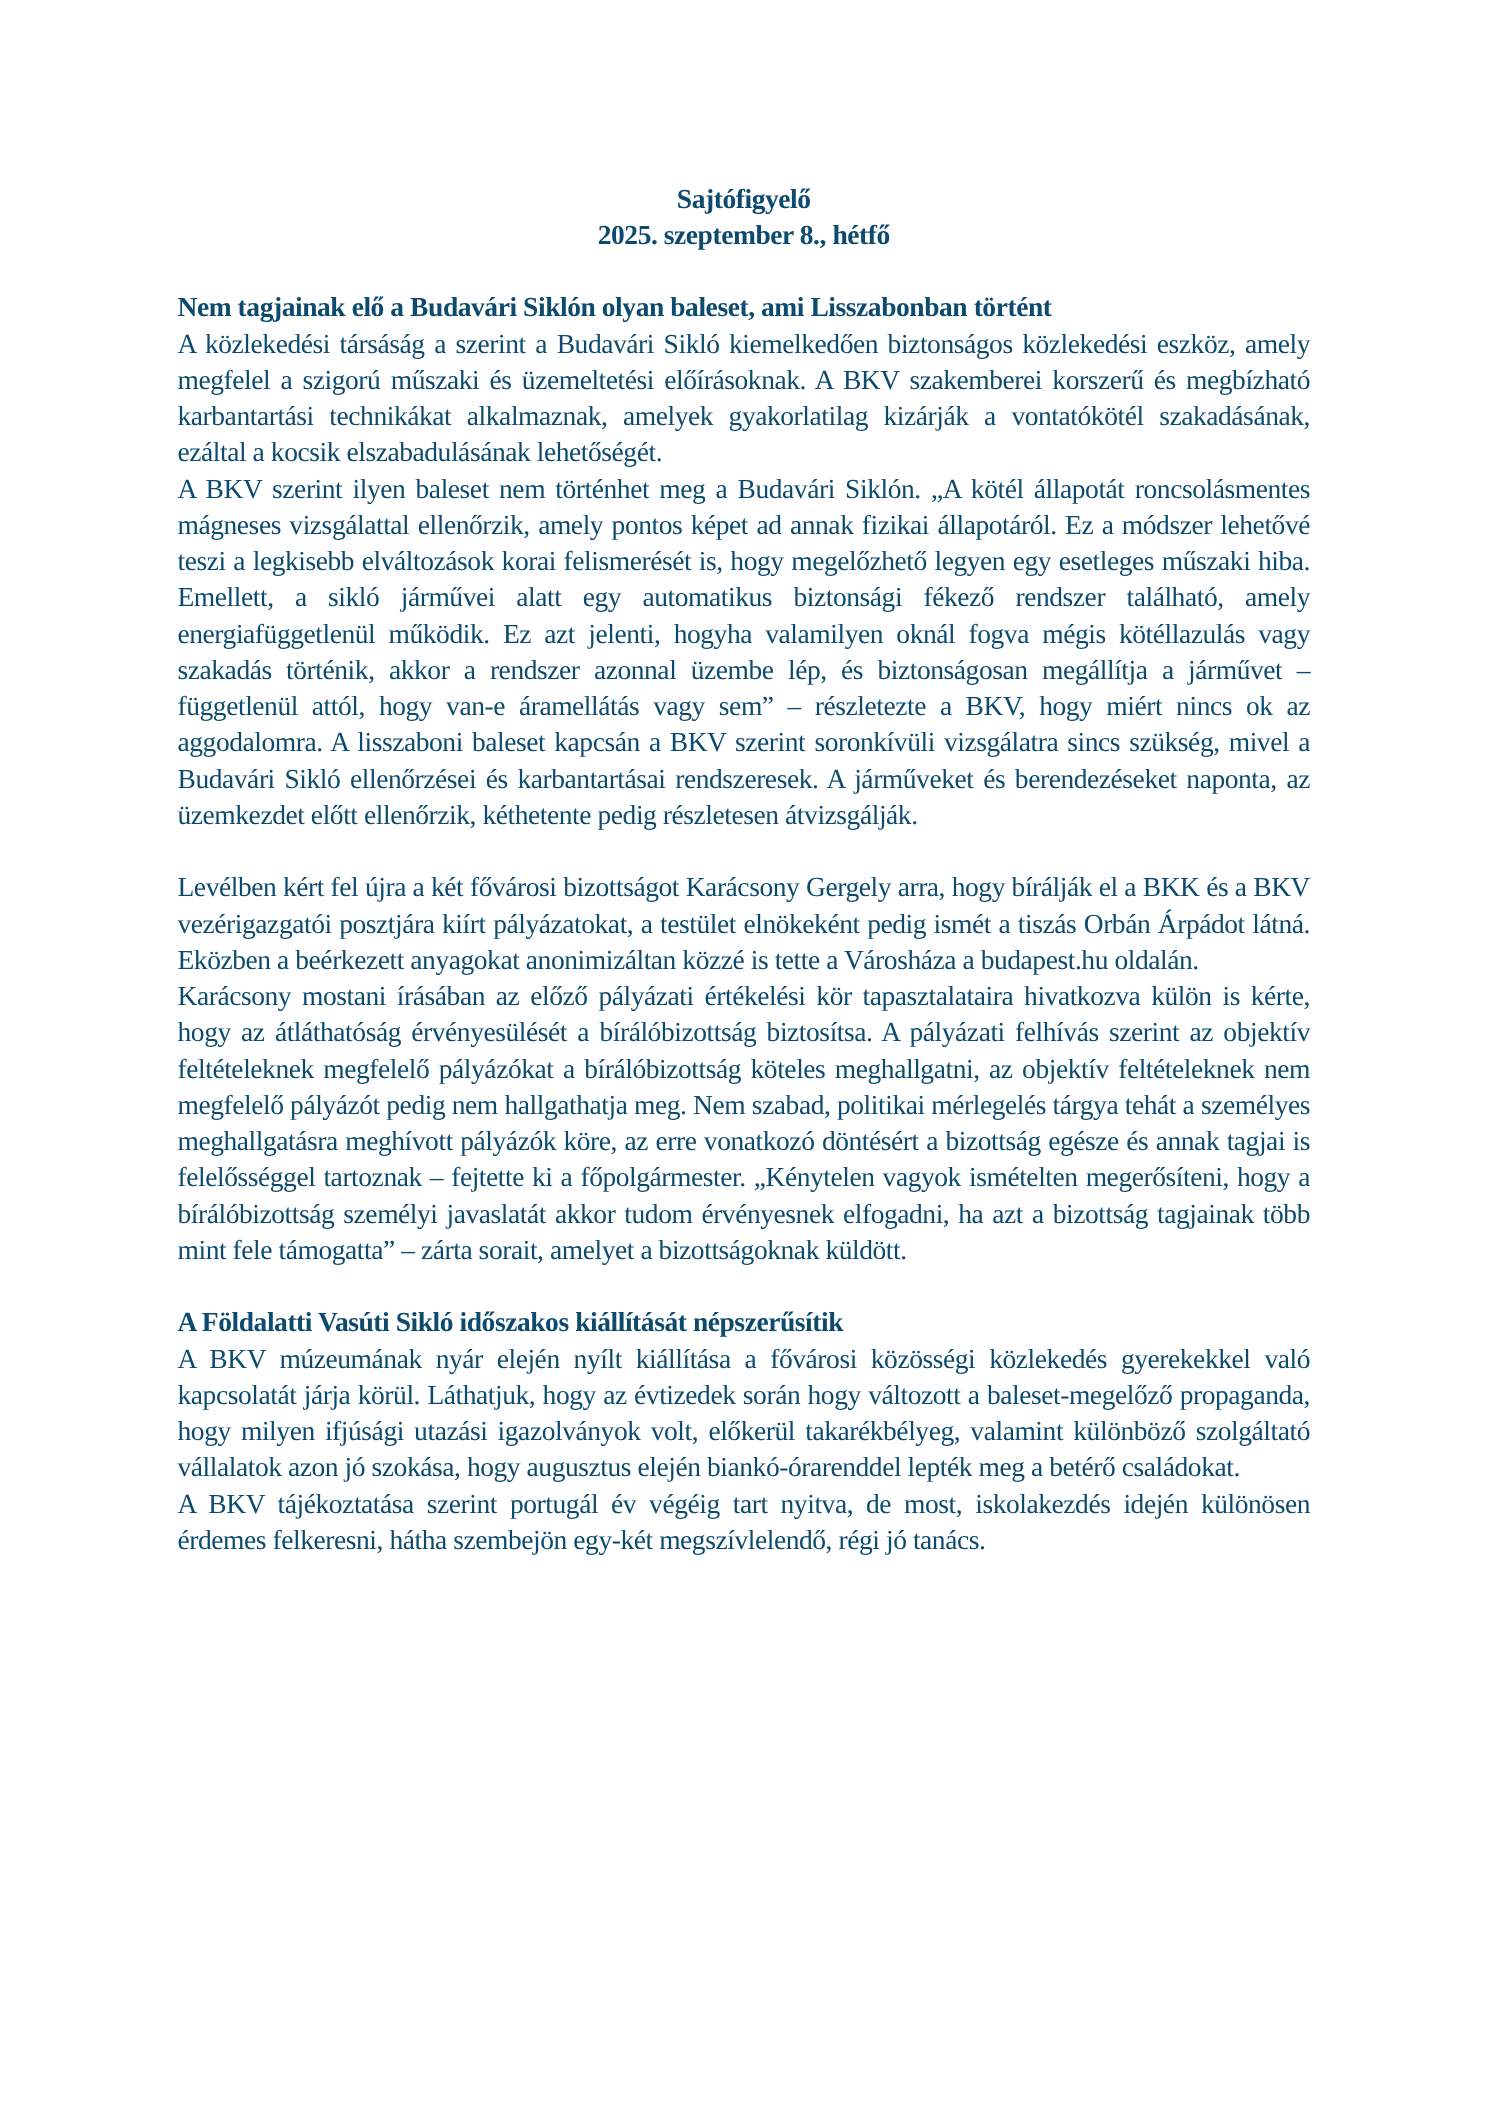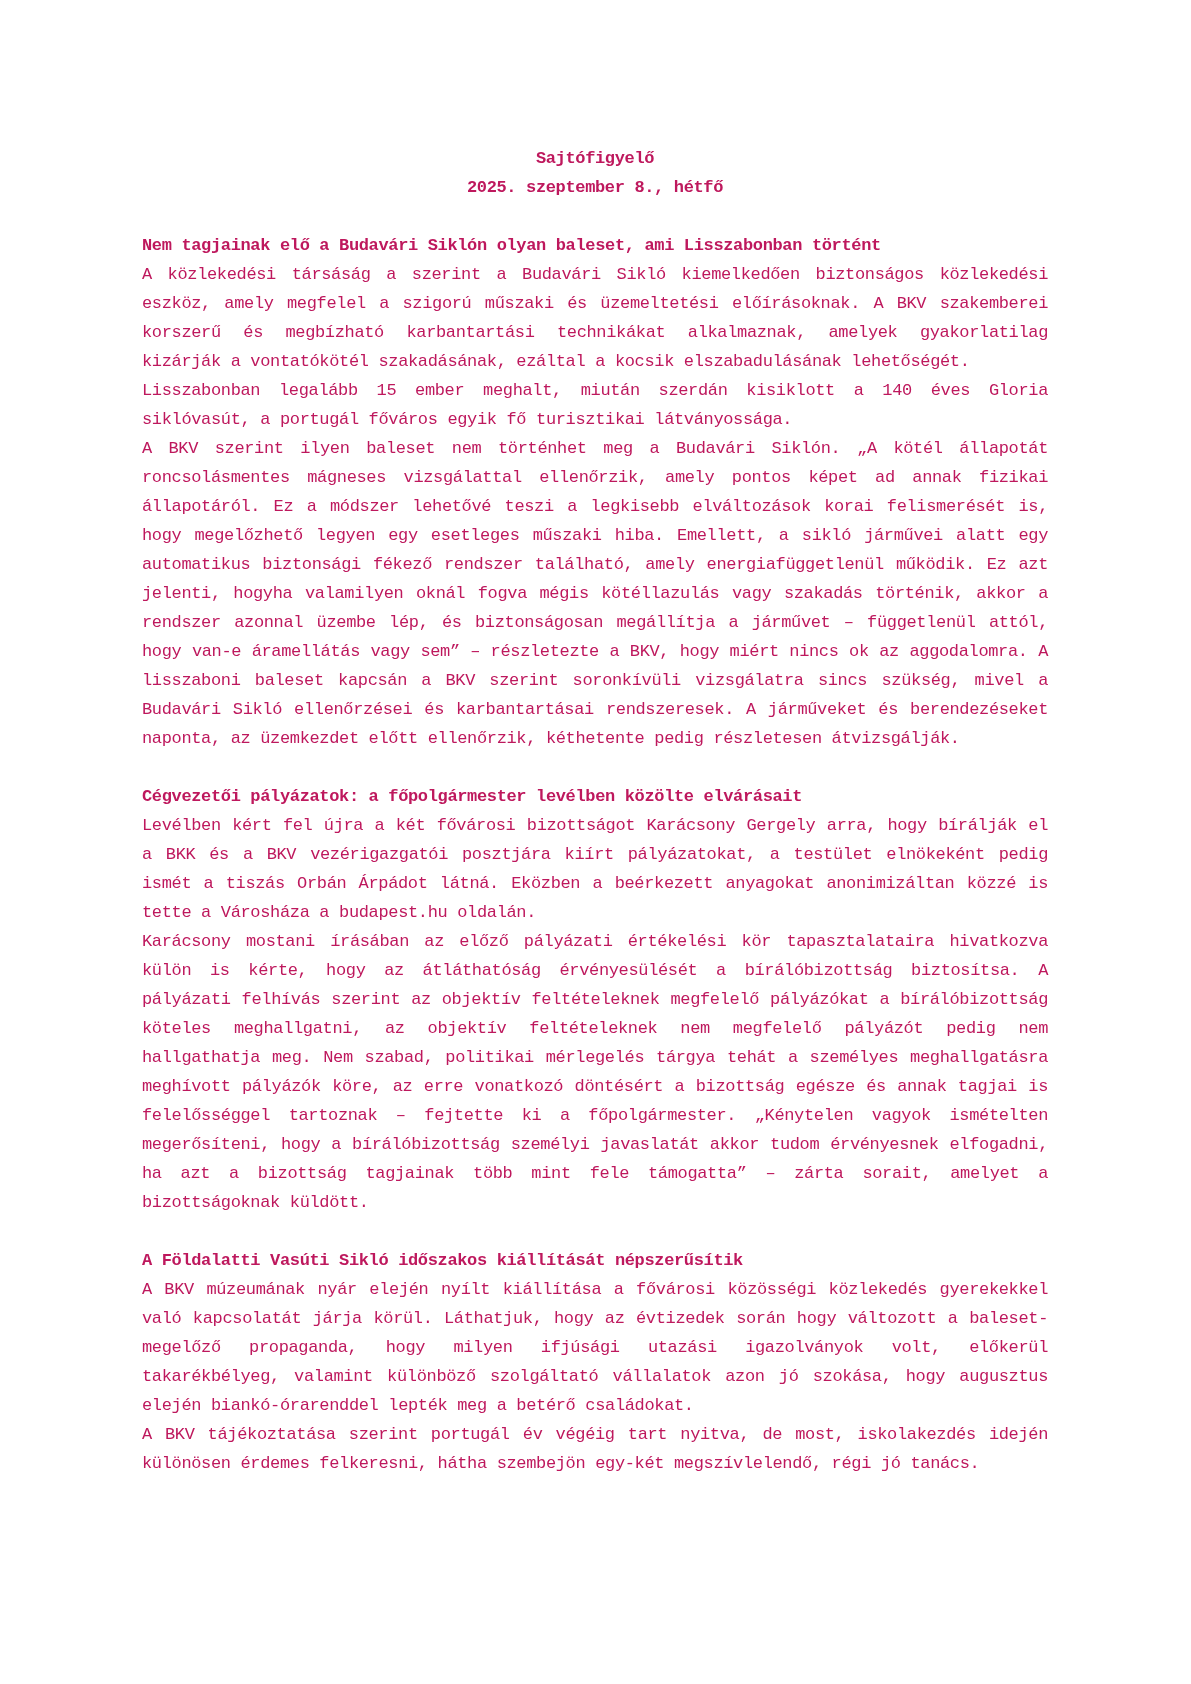--- a/index.html
+++ b/index.html
@@ -2,24 +2,24 @@
 <html><head>
 <meta charset="utf-8">
 <style>
   html, body { margin: 0; padding: 0; background: #ffffff; }
   body { width: 1191px; height: 1684px; position: relative; overflow: hidden; }
   .page {
     position: absolute;
     left: 142px;
     top: 144px;
     width: 906px;
-    font-family: Liberation Mono, monospace;
-    font-size: 17px;
+    font-family: Liberation Serif, serif;
+    font-size: 22px;
     line-height: 29px;
-    color: #be185d;
+    color: #0c4a6e;
     letter-spacing: -0.35px;
   }
   .doc-header { text-align: center; font-weight: bold; }
   .doc-header div { height: 29px; }
   .spacer { height: 29px; }
   .section-title { font-weight: bold; margin: 0; }
   .para { margin: 0; text-align: justify; }
 </style>
 </head>
 <body>
@@ -28,28 +28,26 @@
   <div class="doc-header">
     <div>Sajtófigyelő</div>
     <div>2025. szeptember 8., hétfő</div>
   </div>
 
   <div class="spacer"></div>
 
   <section>
     <h2 class="section-title" style="font-size:inherit;line-height:inherit;">Nem tagjainak elő a Budavári Siklón olyan baleset, ami Lisszabonban történt</h2>
     <p class="para">A közlekedési társáság a szerint a Budavári Sikló kiemelkedően biztonságos közlekedési eszköz, amely megfelel a szigorú műszaki és üzemeltetési előírásoknak. A BKV szakemberei korszerű és megbízható karbantartási technikákat alkalmaznak, amelyek gyakorlatilag kizárják a vontatókötél szakadásának, ezáltal a kocsik elszabadulásának lehetőségét.</p>
-    <p class="para">Lisszabonban legalább 15 ember meghalt, miután szerdán kisiklott a 140 éves Gloria siklóvasút, a portugál főváros egyik fő turisztikai látványossága.</p>
     <p class="para">A BKV szerint ilyen baleset nem történhet meg a Budavári Siklón. „A kötél állapotát roncsolásmentes mágneses vizsgálattal ellenőrzik, amely pontos képet ad annak fizikai állapotáról. Ez a módszer lehetővé teszi a legkisebb elváltozások korai felismerését is, hogy megelőzhető legyen egy esetleges műszaki hiba. Emellett, a sikló járművei alatt egy automatikus biztonsági fékező rendszer található, amely energiafüggetlenül működik. Ez azt jelenti, hogyha valamilyen oknál fogva mégis kötéllazulás vagy szakadás történik, akkor a rendszer azonnal üzembe lép, és biztonságosan megállítja a járművet – függetlenül attól, hogy van-e áramellátás vagy sem” – részletezte a BKV, hogy miért nincs ok az aggodalomra. A lisszaboni baleset kapcsán a BKV szerint soronkívüli vizsgálatra sincs szükség, mivel a Budavári Sikló ellenőrzései és karbantartásai rendszeresek. A járműveket és berendezéseket naponta, az üzemkezdet előtt ellenőrzik, kéthetente pedig részletesen átvizsgálják.</p>
   </section>
 
   <div class="spacer"></div>
 
   <section>
-    <h2 class="section-title" style="font-size:inherit;line-height:inherit;">Cégvezetői pályázatok: a főpolgármester levélben közölte elvárásait</h2>
     <p class="para">Levélben kért fel újra a két fővárosi bizottságot Karácsony Gergely arra, hogy bírálják el a BKK és a BKV vezérigazgatói posztjára kiírt pályázatokat, a testület elnökeként pedig ismét a tiszás Orbán Árpádot látná. Eközben a beérkezett anyagokat anonimizáltan közzé is tette a Városháza a budapest.hu oldalán.</p>
     <p class="para">Karácsony mostani írásában az előző pályázati értékelési kör tapasztalataira hivatkozva külön is kérte, hogy az átláthatóság érvényesülését a bírálóbizottság biztosítsa. A pályázati felhívás szerint az objektív feltételeknek megfelelő pályázókat a bírálóbizottság köteles meghallgatni, az objektív feltételeknek nem megfelelő pályázót pedig nem hallgathatja meg. Nem szabad, politikai mérlegelés tárgya tehát a személyes meghallgatásra meghívott pályázók köre, az erre vonatkozó döntésért a bizottság egésze és annak tagjai is felelősséggel tartoznak – fejtette ki a főpolgármester. „Kénytelen vagyok ismételten megerősíteni, hogy a bírálóbizottság személyi javaslatát akkor tudom érvényesnek elfogadni, ha azt a bizottság tagjainak több mint fele támogatta” – zárta sorait, amelyet a bizottságoknak küldött.</p>
   </section>
 
   <div class="spacer"></div>
 
   <section>
     <h2 class="section-title" style="font-size:inherit;line-height:inherit;">A Földalatti Vasúti Sikló időszakos kiállítását népszerűsítik</h2>
     <p class="para">A BKV múzeumának nyár elején nyílt kiállítása a fővárosi közösségi közlekedés gyerekekkel való kapcsolatát járja körül. Láthatjuk, hogy az évtizedek során hogy változott a baleset-megelőző propaganda, hogy milyen ifjúsági utazási igazolványok volt, előkerül takarékbélyeg, valamint különböző szolgáltató vállalatok azon jó szokása, hogy augusztus elején biankó-órarenddel lepték meg a betérő családokat.</p>
     <p class="para">A BKV tájékoztatása szerint portugál év végéig tart nyitva, de most, iskolakezdés idején különösen érdemes felkeresni, hátha szembejön egy-két megszívlelendő, régi jó tanács.</p>

